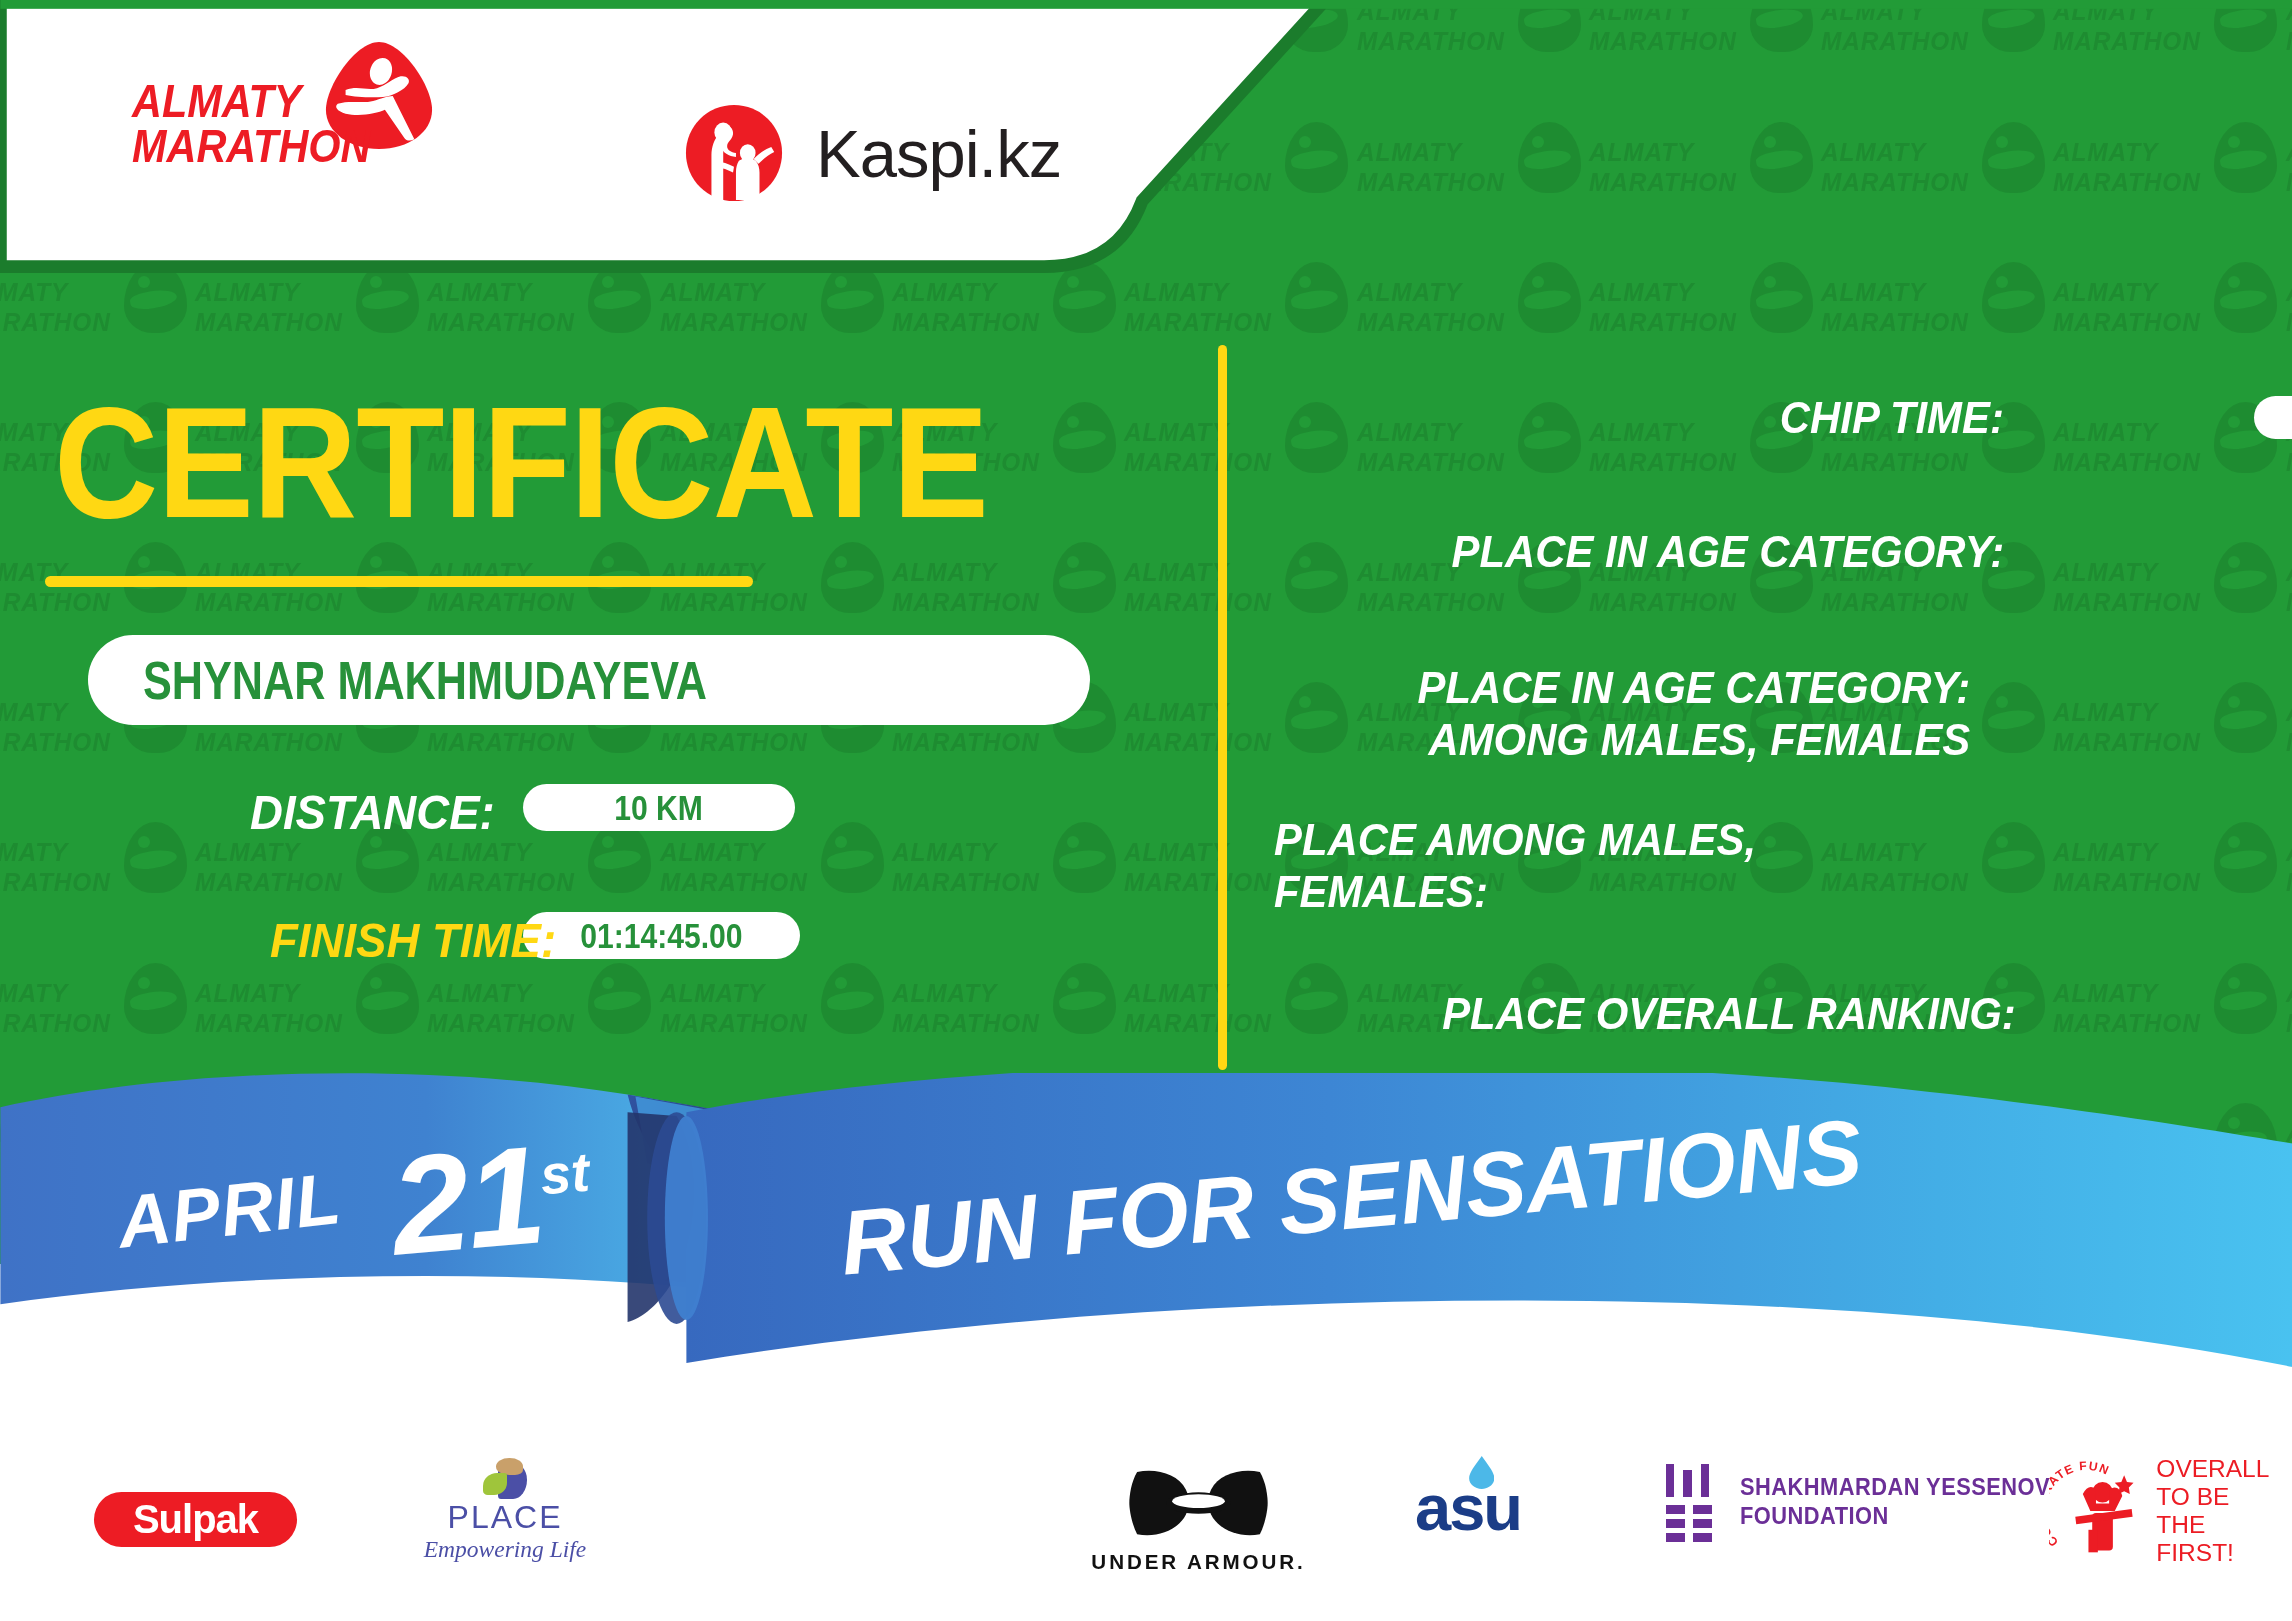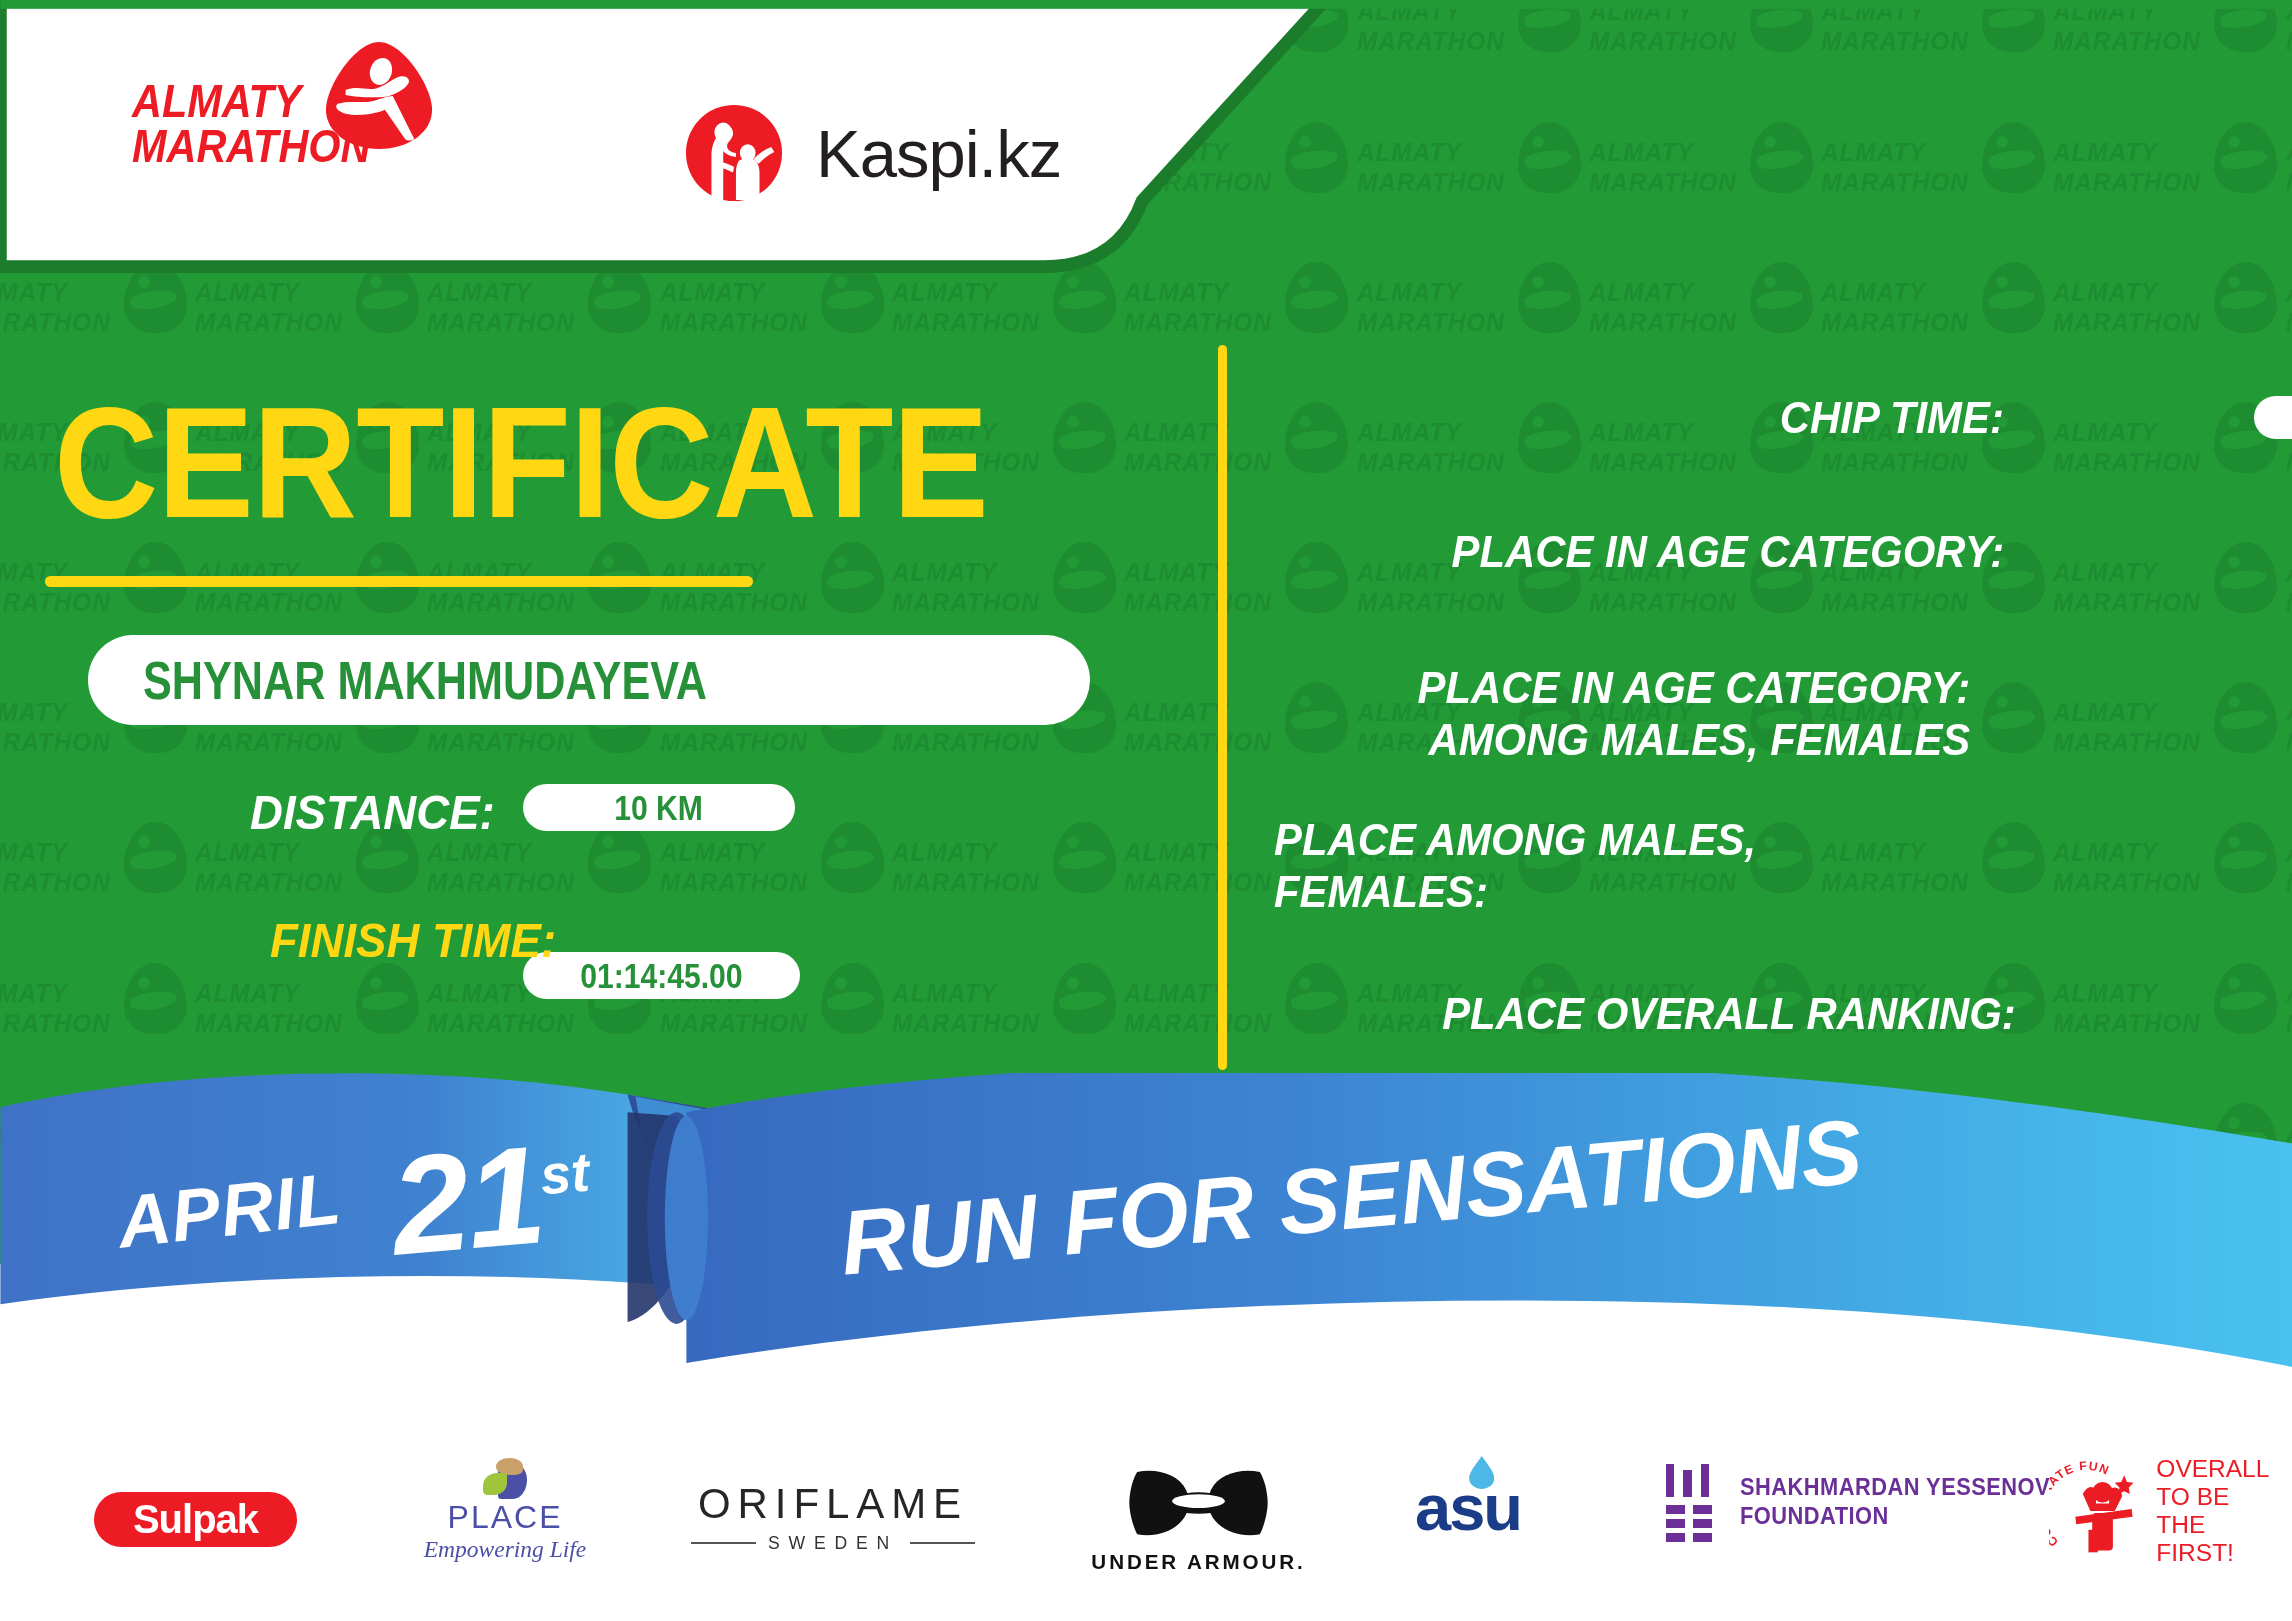--- a/index.html
+++ b/index.html
@@ -863,21 +863,21 @@
 
     <div class="kv-row" style="left:250px;top:784px;">
       <div class="kv-label" style="width:265px;">DISTANCE:</div>
       <div class="kv-pill" style="width:272px;margin-left:7.8px;">
         <span>10 KM</span>
       </div>
     </div>
 
     <div class="kv-row" style="left:270px;top:912px;">
       <div class="kv-label yellow" style="width:245px;">FINISH TIME:</div>
-      <div class="kv-pill" style="width:277px;margin-left:7.8px;margin-top:40px;">
+      <div class="kv-pill" style="width:277px;margin-left:7.8px;">
         <span>01:14:45.00</span>
       </div>
     </div>
   </div>
 
   <div class="divider"></div>
 
   <div class="right-col">
 
     <div class="stat" style="left:0;top:392px;width:730px;justify-content:flex-end;">
@@ -960,28 +960,20 @@
     <div class="sp" style="left:402px;top:27.4px;width:206px;flex-direction:column;">
       <div class="sanofi-mark">
         <div class="sanofi-blue"></div>
           <div class="sanofi-tan"></div>
           <div class="sanofi-green"></div>
       </div>
       <div class="sanofi-txt">PLACE</div>
       <div class="sanofi-sub">Empowering Life</div>
     </div>
 
-    <div class="sp" style="left:686px;top:49px;width:294px;flex-direction:column;">
-      <div class="ori-txt">ORIFLAME</div>
-      <div class="ori-sub-row">
-        <div class="ori-line"></div>
-        <div class="ori-sub">SWEDEN</div>
-        <div class="ori-line"></div>
-      </div>
-    </div>
 
     <div class="sp" style="left:1086px;top:37px;width:225px;flex-direction:column;align-items:center;">
       <svg width="139" height="76" viewBox="0 0 142 78">
         <path d="M8,4 C28,0 50,6 58,22 C62,30 62,40 58,48 C50,64 28,72 8,68 C2,56 0,42 0,36 C0,28 2,14 8,4 Z" fill="#111"></path>
         <path d="M134,4 C114,0 92,6 84,22 C80,30 80,40 84,48 C92,64 114,72 134,68 C140,56 142,42 142,36 C142,28 140,14 134,4 Z" fill="#111"></path>
         <ellipse cx="71" cy="36" rx="33" ry="11" fill="#111"></ellipse>
         <ellipse cx="71" cy="34" rx="27" ry="7" fill="#fff"></ellipse>
       </svg>
       <div class="ua-txt">UNDER ARMOUR.</div>
     </div>

